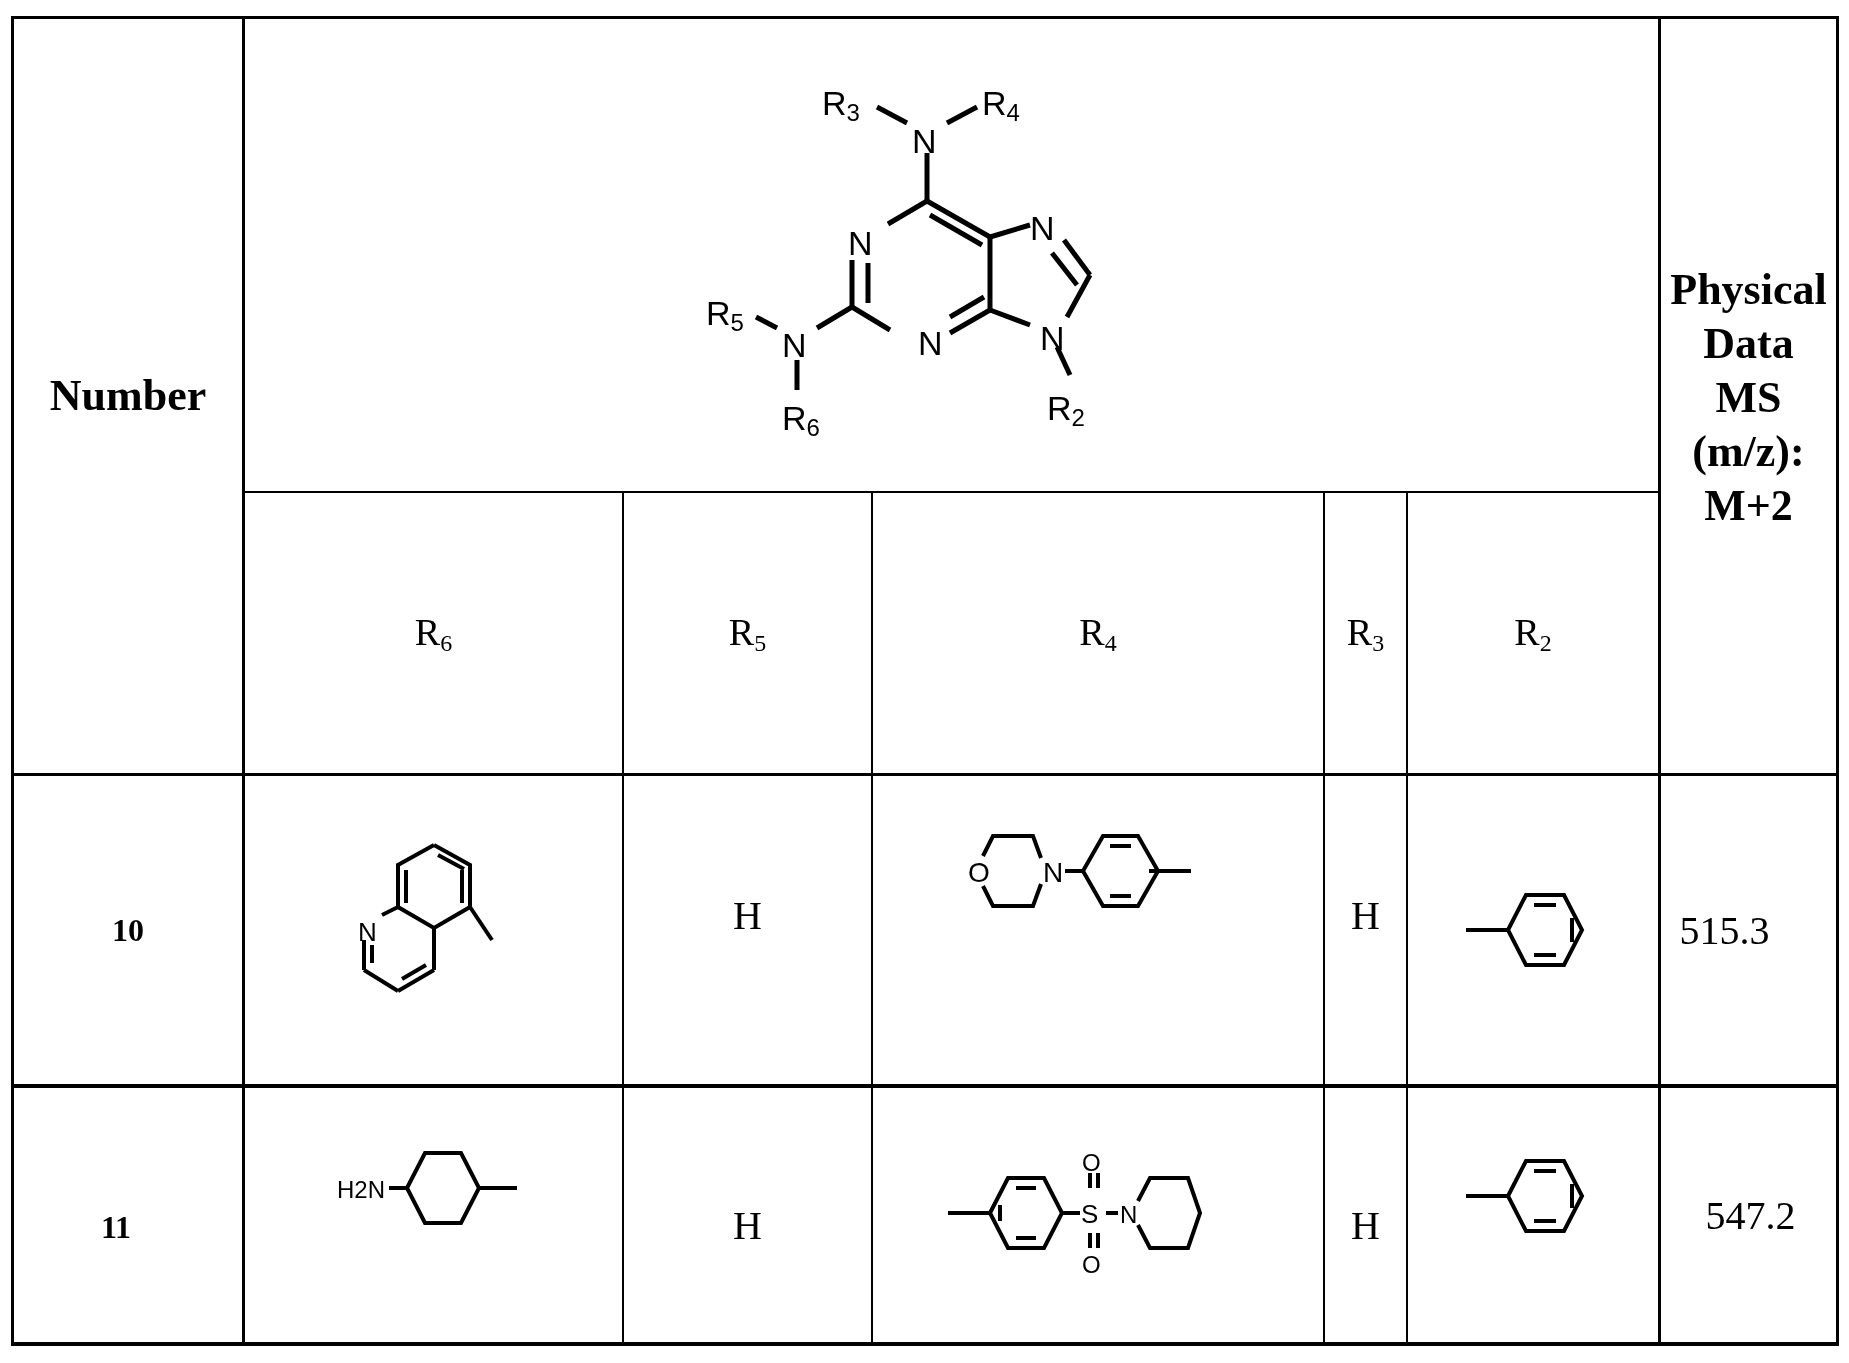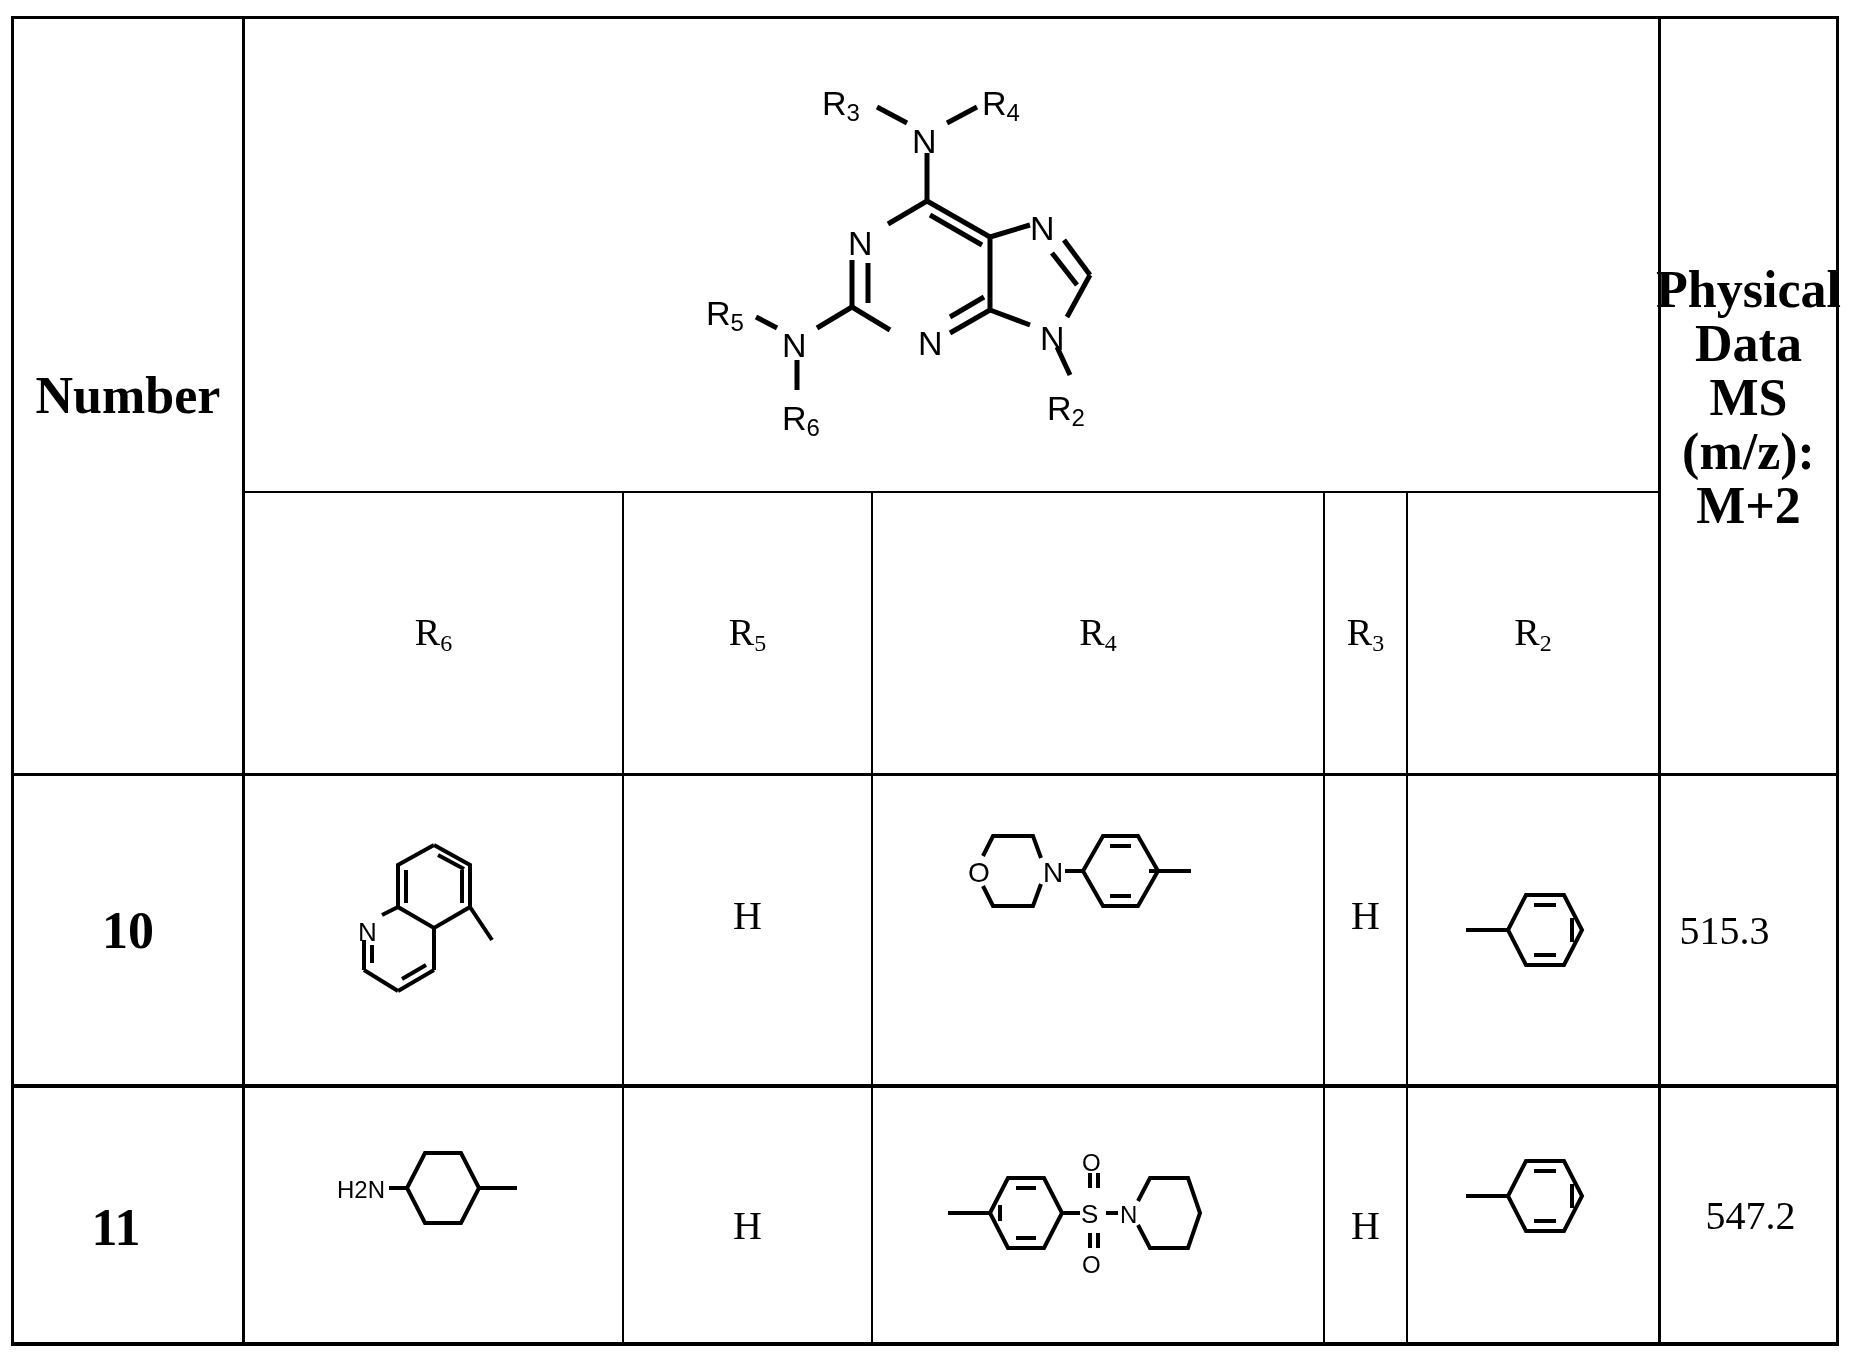--- a/index.html
+++ b/index.html
@@ -1,23 +1,23 @@
 <!DOCTYPE html>
 <html><head>
 <meta charset="utf-8">
 <style>
   html, body { margin:0; padding:0; background:#fff; }
   body { width:1849px; height:1363px; position:relative; overflow:hidden; font-family:"Liberation Serif", serif; color:#000; }
   .line { position:absolute; background:#000; }
   .cell { position:absolute; display:flex; align-items:center; justify-content:center; text-align:center; }
-  .hdr-bold { font-weight:bold; font-size:52px; line-height:54px; }
+  .hdr-bold { font-weight:bold; font-size:44px; line-height:54px; }
   .rlabel { font-size:38px; }
   .rlabel sub { font-size:24px; vertical-align:-6px; }
   .val { font-size:40px; }
-  .num { font-size:52px; font-weight:bold; }
+  .num { font-size:32px; font-weight:bold; }
   svg text { font-family:"Liberation Sans", sans-serif; }
 </style>
 </head>
 <body>
 
 <div class="line" style="left:12px;top:16px;width:1826px;height:3px;"></div>
 <div class="line" style="left:12px;top:1342px;width:1826px;height:4px;"></div>
 <div class="line" style="left:11px;top:16px;width:3px;height:1330px;"></div>
 <div class="line" style="left:1836px;top:16px;width:3px;height:1330px;"></div>
 <div class="line" style="left:242px;top:16px;width:3px;height:1330px;"></div>

